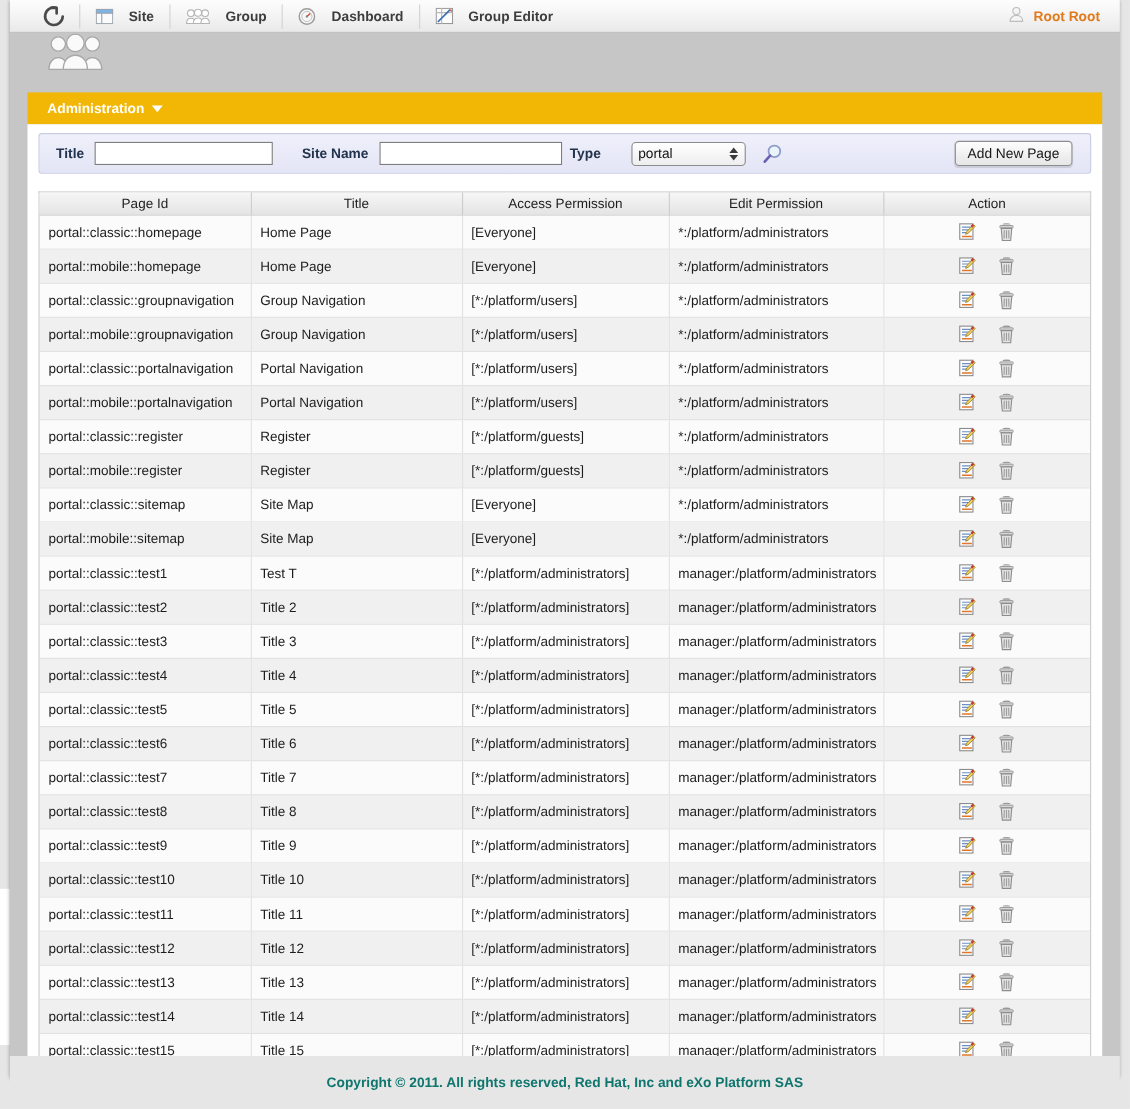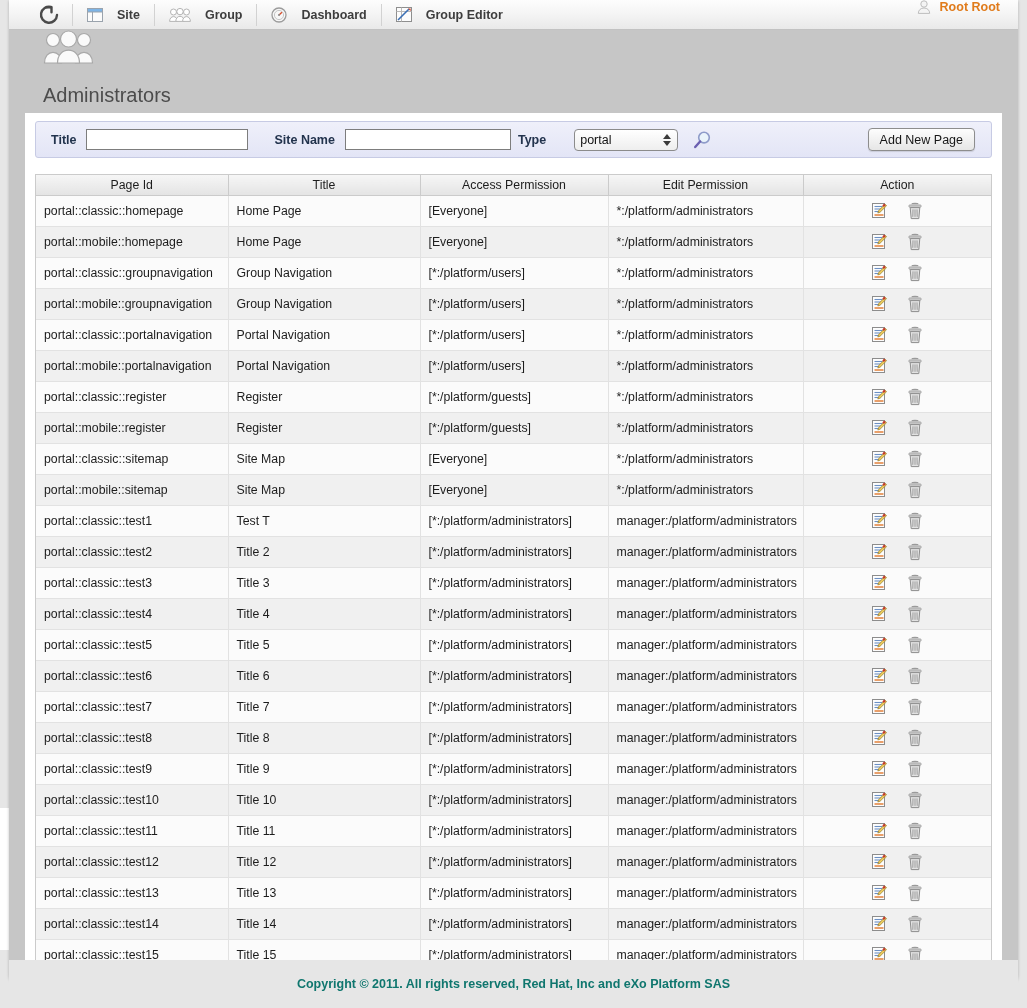--- a/index.html
+++ b/index.html
@@ -53,21 +53,21 @@
     padding: 0 13px;
     cursor: pointer;
     font-size: 12.5px; font-weight: bold;
     color: #3d3d3d;
     white-space: nowrap;
   }
   .tb-item .ic { display: flex; align-items: center; }
   #tb-user {
     margin-left: auto;
     margin-right: 18px;
-    display: flex; align-items: flex-start; gap: 8px;
+    display: flex; align-items: center; gap: 8px;
     font-size: 12.5px; font-weight: bold;
     color: #e07b1b;
     cursor: pointer;
     height: 29px;
   }
 
   
   #content {
     position: absolute;
     left: 9px; top: 30px;
@@ -356,20 +356,24 @@
           <circle cx="41" cy="10" r="6.5"></circle>
             <path d="M32.5 33c0-6.6 3.8-10.6 8.5-10.6S49.5 26.4 49.5 33z"></path>
           <circle cx="25.5" cy="9" r="8"></circle>
             <path d="M14.5 33c0-8 4.9-12.8 11-12.8S36.5 25 36.5 33z"></path>
         </g>
       </svg>
     </span>
     <div id="page-title">Administrators</div>
   </div>
 
+  <div id="admin-bar">
+    <span class="lbl">Administration</span>
+    <span class="caret-down"></span>
+  </div>
 
   <div id="panel">
 
     <div id="filter-bar">
       <span class="f-label">Title</span>
       <input id="title-input" class="f-input" type="text" value="" style="">
 
       <span class="f-label" style="margin-left:26px">Site Name</span>
       <input id="sitename-input" class="f-input" type="text" value="" style="">
 

